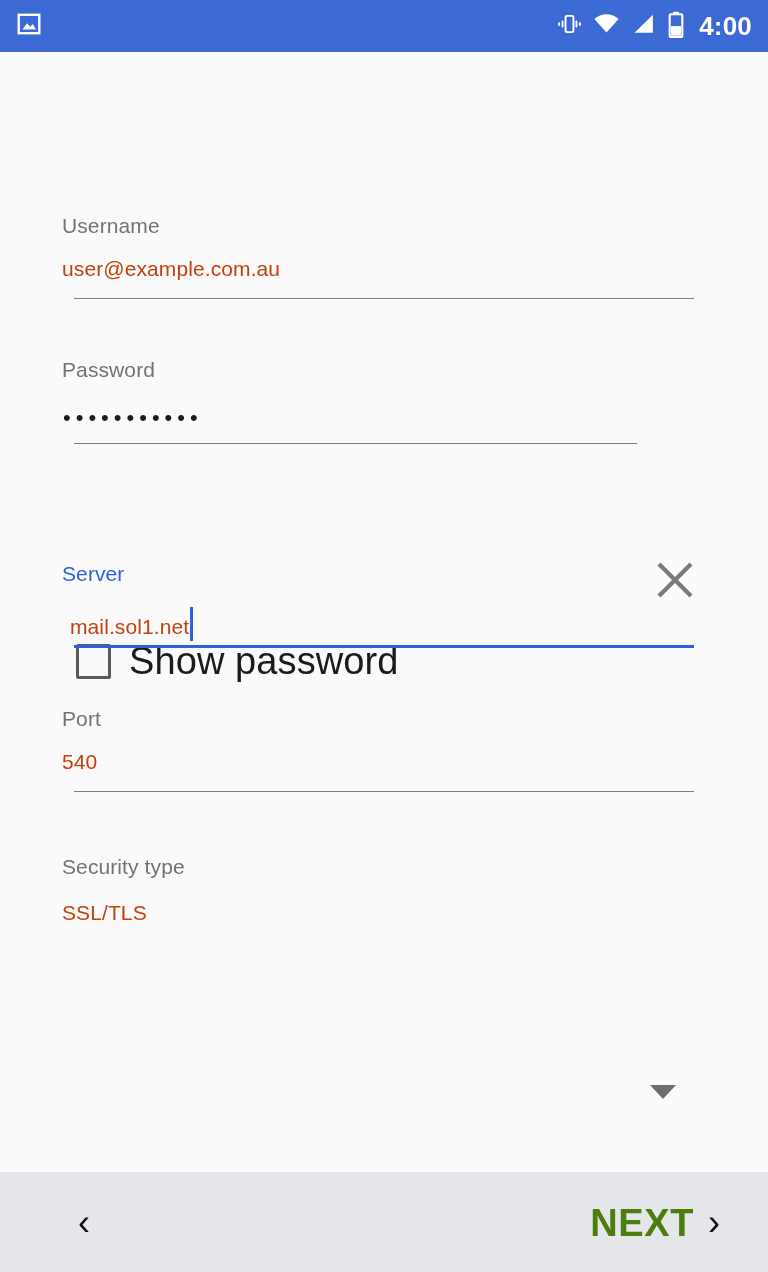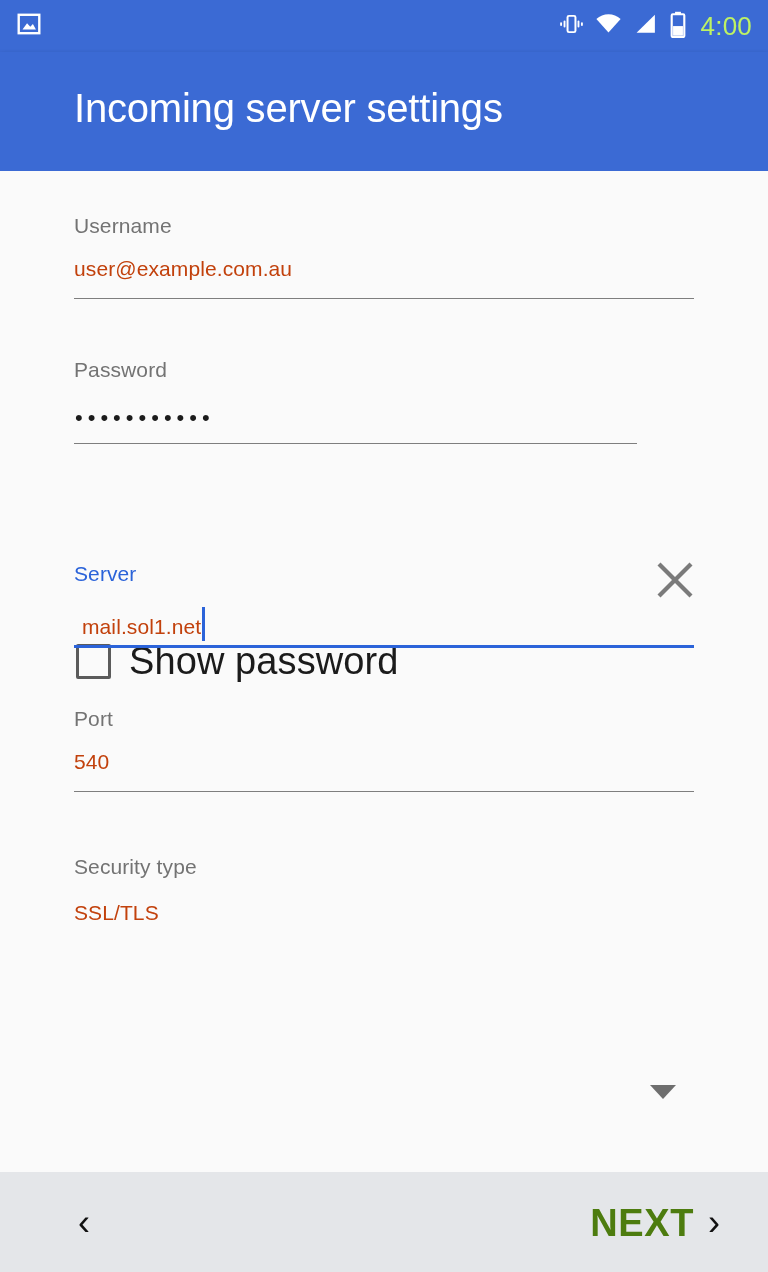--- a/index.html
+++ b/index.html
@@ -23,23 +23,23 @@
     display:flex; align-items:center;
     padding:0 16px;
   }
   #status-left { display:flex; align-items:center; gap:8px; }
   #status-right {
     margin-left:auto;
     display:flex; align-items:center; gap:11px;
   }
   .sb-icon { display:block; }
   #status-time {
-    color:#bef264;
+    color:#ffffff;
     font-size:26px;
-    font-weight:400;
+    font-weight:700;
     letter-spacing:0.2px;
     line-height:1;
     margin-left:3px;
   }
 
   
   #app-bar {
     position:absolute; top:52px; left:0;
     width:768px; height:119px;
     background:#3B6AD4;
@@ -55,21 +55,21 @@
     white-space:nowrap;
   }
 
   
   #form {
     position:absolute;
     top:171px; left:0;
     width:768px; height:1001px;
     background:#FAFAFA;
   }
-  .field { position:absolute; left:74px; }
+  .field { position:absolute; left:62px; }
   .field-label {
     font-size:21px;
     color:#737373;
     line-height:1;
     letter-spacing:0.1px;
   }
   .field-label.focused { color:#2B63D9; }
   .field-value {
     font-size:21px;
     color:#c2410c;
@@ -214,23 +214,20 @@
         <svg width="18" height="27" viewBox="0 0 14 24">
           <rect x="4.4" y="0.7" width="5.2" height="2.2" fill="#FFFFFF"></rect>
           <rect x="1.4" y="2.9" width="11.2" height="20.2" rx="1" fill="none" stroke="#FFFFFF" stroke-width="1.9"></rect>
           <rect x="2.6" y="13.4" width="8.8" height="8.6" fill="#FFFFFF"></rect>
         </svg>
       </span>
       <span id="status-time">4:00</span>
     </div>
   </div>
 
-  <div id="app-bar">
-    <div id="page-title">Incoming server settings</div>
-  </div>
 
   <div id="form">
 
     <div class="field" style="top:44px;">
       <div class="field-label">Username</div>
       <div class="field-value" style="position:absolute; top:43px; left:0;">user@example.com.au</div>
     </div>
     <div class="underline" style="left:74px; top:127px; width:620px;"></div>
 
     <div class="field" style="top:188px;">

